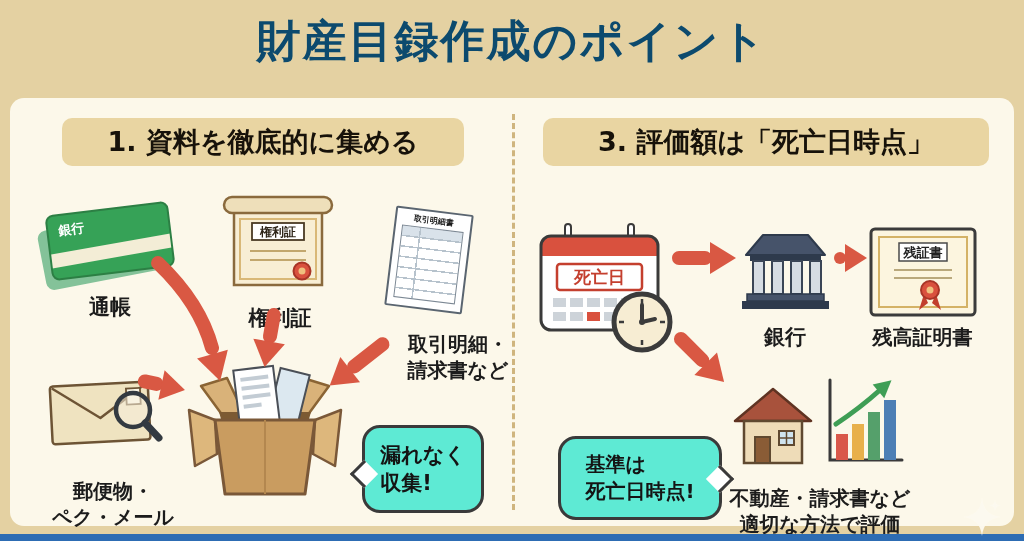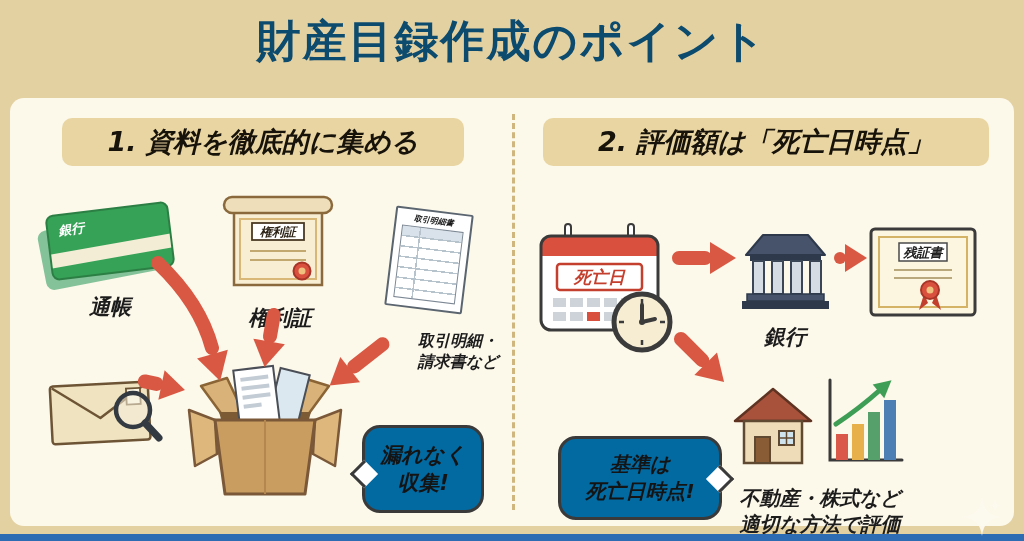--- a/index.html
+++ b/index.html
@@ -9,21 +9,21 @@
     font-family:"DejaVu Sans","Liberation Sans",sans-serif;
     color:#141414;
   }
   .page{position:relative;width:1024px;height:541px;}
   .title{
     position:absolute;top:12px;left:0;width:100%;margin:0;
     text-align:center;font-size:44px;font-weight:bold;letter-spacing:2px;color:#0c4a6e;
   }
   .panel{
     position:absolute;left:10px;top:98px;width:1004px;height:428px;
-    background:#fcf8ea;border-radius:14px;font-style:italic;
+    background:#fcf8ea;border-radius:14px;
   }
   .divider{
     position:absolute;left:502px;top:16px;height:396px;width:0;
     border-left:3px dashed #cfb57e;
   }
   .badge{
     position:absolute;background:#e9d5a2;border-radius:10px;
     font-size:27px;font-weight:bold;color:#17120a;
     display:flex;align-items:center;justify-content:center;white-space:nowrap;
   }
@@ -50,22 +50,22 @@
     position:absolute;left:6px;right:6px;top:16px;bottom:7px;
     border:1.5px solid #7c8894;
     background-image:
       linear-gradient(to right, transparent 0, transparent 17px, #b6c2cc 17px, #b6c2cc 18.5px, transparent 18.5px),
       repeating-linear-gradient(to bottom, transparent 0, transparent 9px, #b6c2cc 9px, #b6c2cc 10.5px),
       linear-gradient(to bottom, #d9e2ea 0, #d9e2ea 9px, transparent 9px);
   }
   
   .abs{position:absolute;}
   .bubble{
-    position:absolute;background:#0369a1;border:3px solid #3a3a3a;border-radius:18px;
-    display:flex;align-items:center;justify-content:center;text-align:center;
+    position:absolute;background:#5eead4;border:3px solid #3a3a3a;border-radius:18px;
+    display:flex;align-items:center;justify-content:center;
     font-weight:bold;font-size:21px;line-height:1.35;white-space:pre-line;color:#141414;
     box-sizing:border-box;z-index:3;
   }
   .bubble-left::before{
     content:"";position:absolute;left:-11px;top:36px;width:17px;height:17px;background:#fff;
     border-left:3px solid #3a3a3a;border-bottom:3px solid #3a3a3a;transform:rotate(45deg);
   }
   .bubble-right::after{
     content:"";position:absolute;right:-11px;top:30px;width:17px;height:17px;background:#fff;
     border-top:3px solid #3a3a3a;border-right:3px solid #3a3a3a;transform:rotate(45deg);
@@ -106,34 +106,36 @@
       <line x1="32" y1="67" x2="88" y2="67" stroke="#c2a76e" stroke-width="2"></line>
       <circle cx="84" cy="78" r="8.5" fill="#d9513e" stroke="#a83527" stroke-width="2"></circle>
       <circle cx="84" cy="78" r="3.5" fill="#f0c07e"></circle>
     </svg>
     <div class="lbl" style="left:215px;top:199px;width:110px;">権利証</div>
 
     <div class="statement-doc">
       <div class="doc-title">取引明細書</div>
       <div class="doc-table"></div>
     </div>
-    <div class="lbl" style="left:373px;top:225px;width:150px;font-size:16px;">取引明細・
+    <div class="lbl" style="left:373px;top:225px;width:150px;font-size:20px;">取引明細・
 請求書など</div>
 
     <svg class="abs" style="left:35px;top:262px;" width="150" height="90" viewBox="0 0 150 90">
       <g transform="rotate(-3 55 50)">
         <rect x="6" y="24" width="98" height="58" rx="3" fill="#efe3c0" stroke="#6d5435" stroke-width="2.5"></rect>
         <polyline points="8,26 55,58 102,26" fill="none" stroke="#6d5435" stroke-width="2.5" stroke-linejoin="round"></polyline>
         <rect x="82" y="30" width="14" height="16" fill="#fbf6e6" stroke="#6d5435" stroke-width="1.8"></rect>
       </g>
       <g>
         <circle cx="88" cy="50" r="17" fill="#f5efdd" fill-opacity="0.55" stroke="#333a41" stroke-width="4.5"></circle>
         <line x1="100" y1="63" x2="114" y2="78" stroke="#333a41" stroke-width="7" stroke-linecap="round"></line>
       </g>
     </svg>
+    <div class="lbl" style="left:28px;top:372px;width:150px;font-size:20px;">郵便物・
+ペク・メール</div>
 
     <svg class="abs" style="left:175px;top:262px;" width="160" height="140" viewBox="0 0 160 140">
       <polygon points="38,56 16,26 42,18 58,52" fill="#d9b279" stroke="#8a6434" stroke-width="2.5" stroke-linejoin="round"></polygon>
       <polygon points="122,56 144,26 118,18 102,52" fill="#d9b279" stroke="#8a6434" stroke-width="2.5" stroke-linejoin="round"></polygon>
       <polygon points="34,52 126,52 122,66 38,66" fill="#7c5a33"></polygon>
       <g transform="rotate(14 100 40)">
         <rect x="88" y="10" width="30" height="52" fill="#dce8f0" stroke="#4a4f57" stroke-width="2"></rect>
       </g>
       <g transform="rotate(-7 72 40)">
         <rect x="52" y="8" width="40" height="56" fill="#ffffff" stroke="#4a4f57" stroke-width="2"></rect>
@@ -144,21 +146,21 @@
       </g>
       <polygon points="30,60 4,50 10,106 32,94" fill="#ddb77c" stroke="#7a5838" stroke-width="2.5" stroke-linejoin="round"></polygon>
       <polygon points="130,60 156,50 150,106 128,94" fill="#ddb77c" stroke="#7a5838" stroke-width="2.5" stroke-linejoin="round"></polygon>
       <polygon points="30,60 130,60 120,134 40,134" fill="#c99c60" stroke="#7a5838" stroke-width="3" stroke-linejoin="round"></polygon>
       <line x1="80" y1="60" x2="80" y2="134" stroke="#b3874f" stroke-width="2"></line>
     </svg>
 
     <div class="bubble bubble-left" style="left:352px;top:327px;width:122px;height:88px;">漏れなく
 収集!</div>
 
-    <div class="badge badge-right">2. 評価額は「死亡日時点」</div>
+    <div class="badge badge-right">3. 評価額は「死亡日時点」</div>
 
     <svg class="abs" style="left:527px;top:124px;" width="125" height="112" viewBox="0 0 125 112">
       <rect x="28" y="2" width="6" height="16" rx="3" fill="#ffffff" stroke="#3a3a3a" stroke-width="2"></rect>
       <rect x="91" y="2" width="6" height="16" rx="3" fill="#ffffff" stroke="#3a3a3a" stroke-width="2"></rect>
       <rect x="4" y="14" width="117" height="94" rx="10" fill="#ffffff"></rect>
       <path d="M14,14 h97 a10,10 0 0 1 10,10 v10 H4 v-10 a10,10 0 0 1 10,-10 z" fill="#d9513e"></path>
       <rect x="20" y="42" width="85" height="26" rx="3" fill="#ffffff" stroke="#c43f2e" stroke-width="2.5"></rect>
       <text x="62.5" y="61" text-anchor="middle" font-size="17" font-weight="bold" fill="#c43f2e">死亡日</text>
       <g>
         <rect x="16" y="76" width="13" height="9" fill="#cdd3d9"></rect>
@@ -207,20 +209,21 @@
       <text x="55" y="31" text-anchor="middle" font-size="13" font-weight="bold" fill="#222222">残証書</text>
       <line x1="26" y1="44" x2="84" y2="44" stroke="#b9a87c" stroke-width="2"></line>
       <line x1="26" y1="52" x2="84" y2="52" stroke="#b9a87c" stroke-width="2"></line>
       <g>
         <polygon points="56,68 51,84 60,77" fill="#c23f2e"></polygon>
         <polygon points="68,68 73,84 64,77" fill="#c23f2e"></polygon>
         <circle cx="62" cy="64" r="9" fill="#d9513e" stroke="#a83527" stroke-width="2"></circle>
         <circle cx="62" cy="64" r="3.5" fill="#f0c07e"></circle>
       </g>
     </svg>
+    <div class="lbl" style="left:845px;top:218px;width:135px;font-size:20px;">残高証明書</div>
 
     <div class="bubble bubble-right" style="left:528px;top:338px;width:164px;height:84px;font-size:20px;margin-left:20px;">基準は
 死亡日時点!</div>
 
     <svg class="abs" style="left:723px;top:285px;" width="80" height="84" viewBox="0 0 80 84">
       <polygon points="2,38 40,6 78,38" fill="#a8523c" stroke="#5f3322" stroke-width="2.5" stroke-linejoin="round"></polygon>
       <rect x="11" y="38" width="58" height="42" fill="#eedcb8" stroke="#5f4930" stroke-width="2.5"></rect>
       <rect x="22" y="54" width="15" height="26" fill="#8a5c36" stroke="#5f4930" stroke-width="2"></rect>
       <g>
         <rect x="46" y="48" width="15" height="14" fill="#cfe3ee" stroke="#5f4930" stroke-width="2"></rect>
@@ -235,21 +238,21 @@
       <rect x="30" y="48" width="12" height="36" fill="#e8b04b"></rect>
       <rect x="46" y="36" width="12" height="48" fill="#55a06b"></rect>
       <rect x="62" y="24" width="12" height="60" fill="#4d7fb5"></rect>
       <g>
         <path d="M14,48 Q38,32 58,14" fill="none" stroke="#3f9e55" stroke-width="5" stroke-linecap="round"></path>
         <g transform="translate(58,14) rotate(-40)">
           <polygon points="-2,-9 -2,9 15,0" fill="#3f9e55"></polygon>
         </g>
       </g>
     </svg>
-    <div class="lbl" style="left:705px;top:379px;width:210px;font-size:20px;">不動産・株式など
+    <div class="lbl" style="left:705px;top:379px;width:210px;font-size:20px;">不動産・請求書など
 適切な方法で評価</div>
 
     <svg class="arrows-layer" viewBox="0 0 1004 428">
 
       <g>
         <path d="M148,165 Q190,205 202,250" fill="none" stroke="#d95843" stroke-width="14" stroke-linecap="round"></path>
         <g transform="translate(203,258) rotate(74)">
             <polygon points="-2,-16 -2,16 26,0" fill="#d95843"></polygon>
           </g>
       </g>

